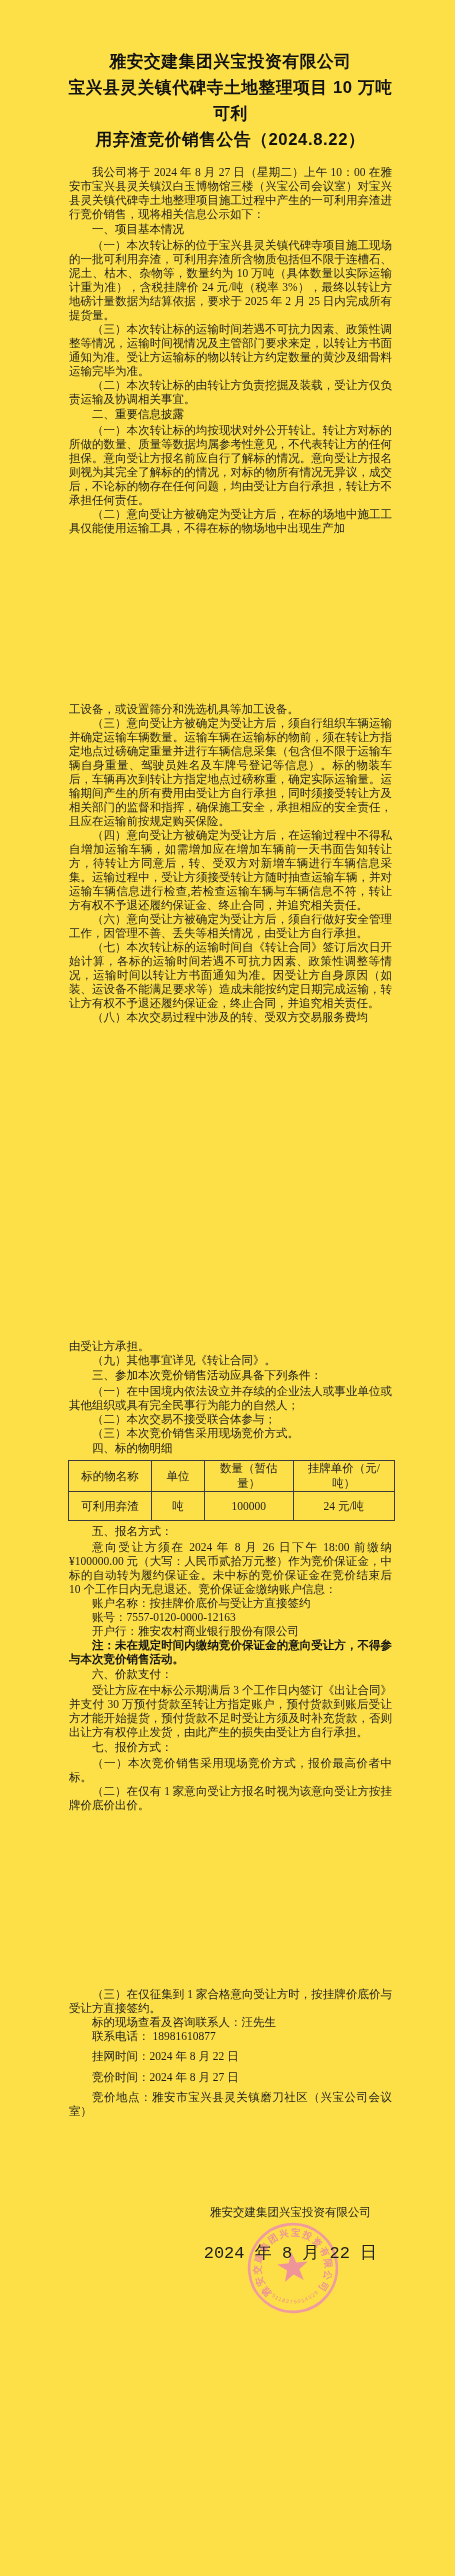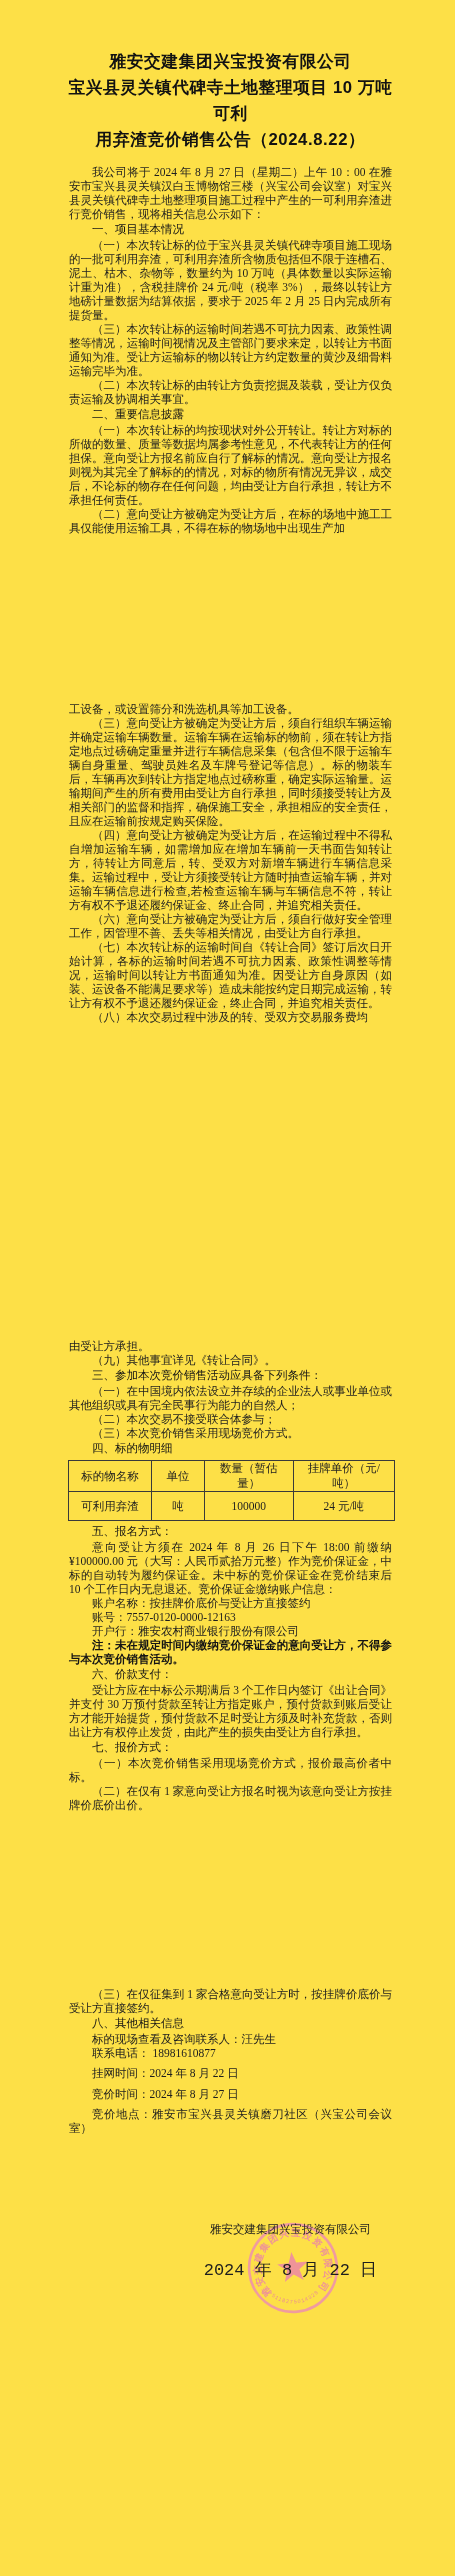--- a/index.html
+++ b/index.html
@@ -142,21 +142,20 @@
     <p class="para indent bold">注：未在规定时间内缴纳竞价保证金的意向受让方，不得参与本次竞价销售活动。</p>
     <p class="heading">六、价款支付：</p>
     <p class="para indent">受让方应在中标公示期满后 3 个工作日内签订《出让合同》并支付 30 万预付货款至转让方指定账户，预付货款到账后受让方才能开始提货，预付货款不足时受让方须及时补充货款，否则出让方有权停止发货，由此产生的损失由受让方自行承担。</p>
     <p class="heading">七、报价方式：</p>
     <p class="para indent">（一）本次竞价销售采用现场竞价方式，报价最高价者中标。</p>
     <p class="para indent">（二）在仅有 1 家意向受让方报名时视为该意向受让方按挂牌价底价出价。</p>
   </section>
 
   <section class="seg" id="seg4">
     <p class="para indent">（三）在仅征集到 1 家合格意向受让方时，按挂牌价底价与受让方直接签约。</p>
-    <p class="heading">八、其他相关信息</p>
     <p class="para indent">标的现场查看及咨询联系人：汪先生</p>
     <p class="para indent">联系电话： 18981610877</p>
     <p class="para indent spaced">挂网时间：2024 年 8 月 22 日</p>
     <p class="para indent spaced">竞价时间：2024 年 8 月 27 日</p>
     <p class="para indent spaced">竞价地点：雅安市宝兴县灵关镇磨刀社区（兴宝公司会议室）</p>
 
     <svg class="seal" width="94" height="94" viewBox="0 0 180 180">
       <circle cx="90" cy="90" r="84" fill="none" stroke="#ef93ab" stroke-width="5"></circle>
       <path id="sealTop" d="M 46,134 A 62,62 0 1 1 134,134" fill="none"></path>
       <text font-size="18" font-weight="700" fill="#ec89a3" letter-spacing="3" font-family="Liberation Sans, DejaVu Sans, sans-serif">

